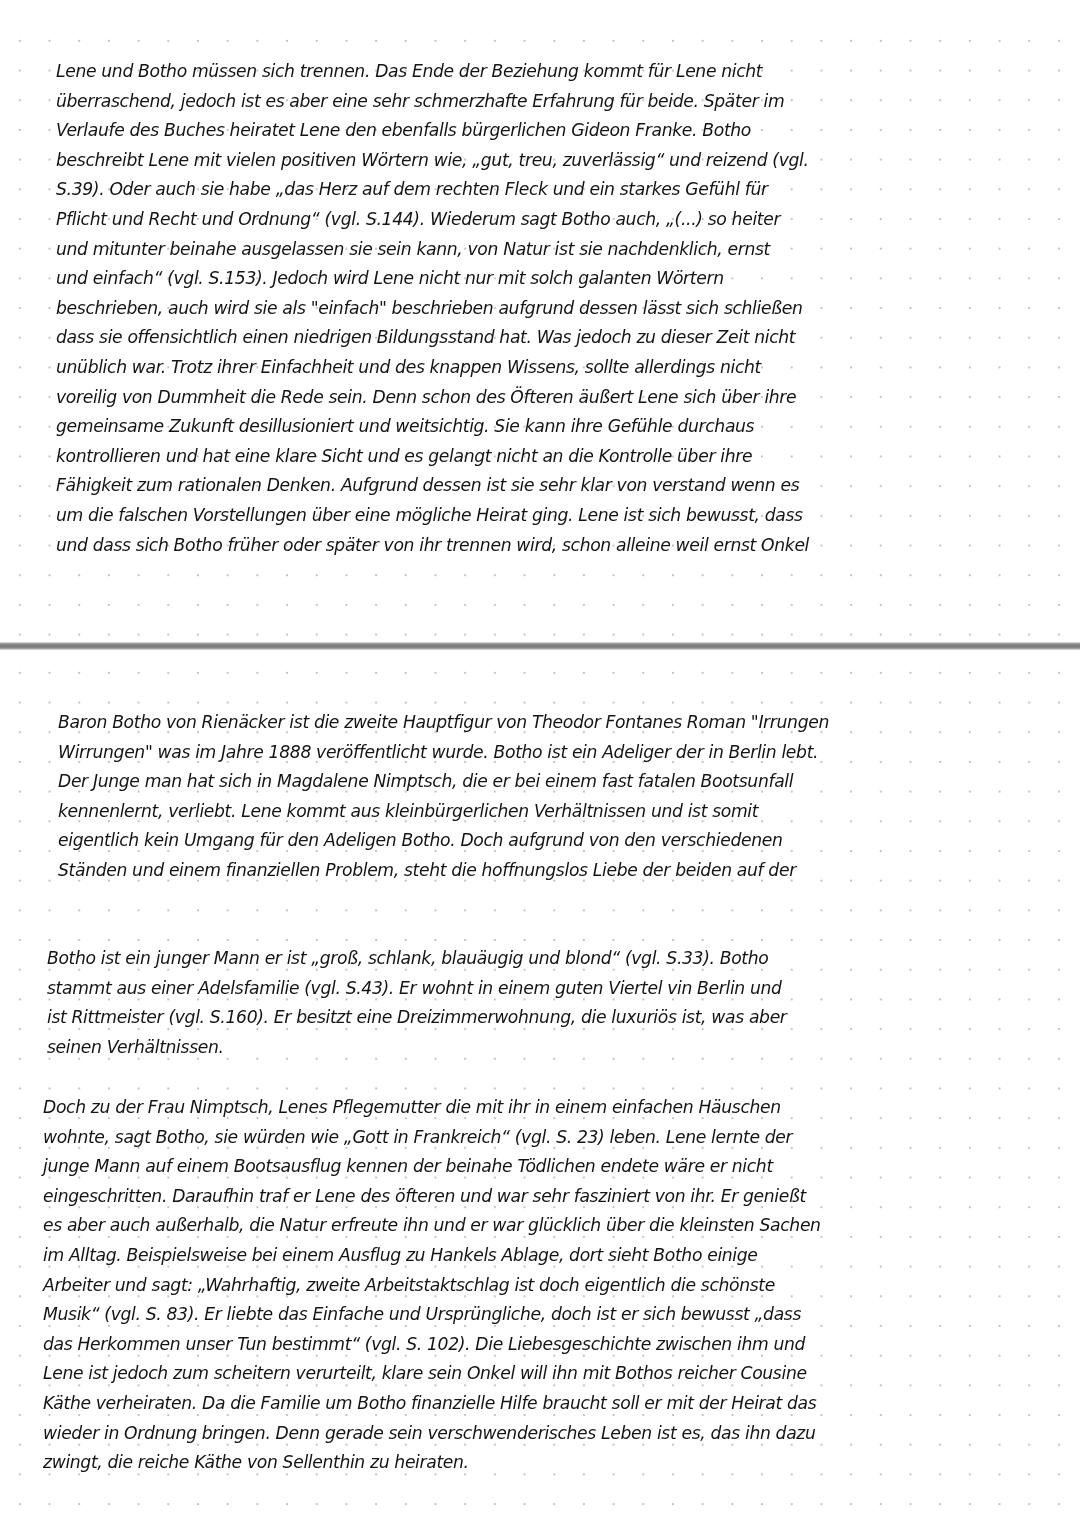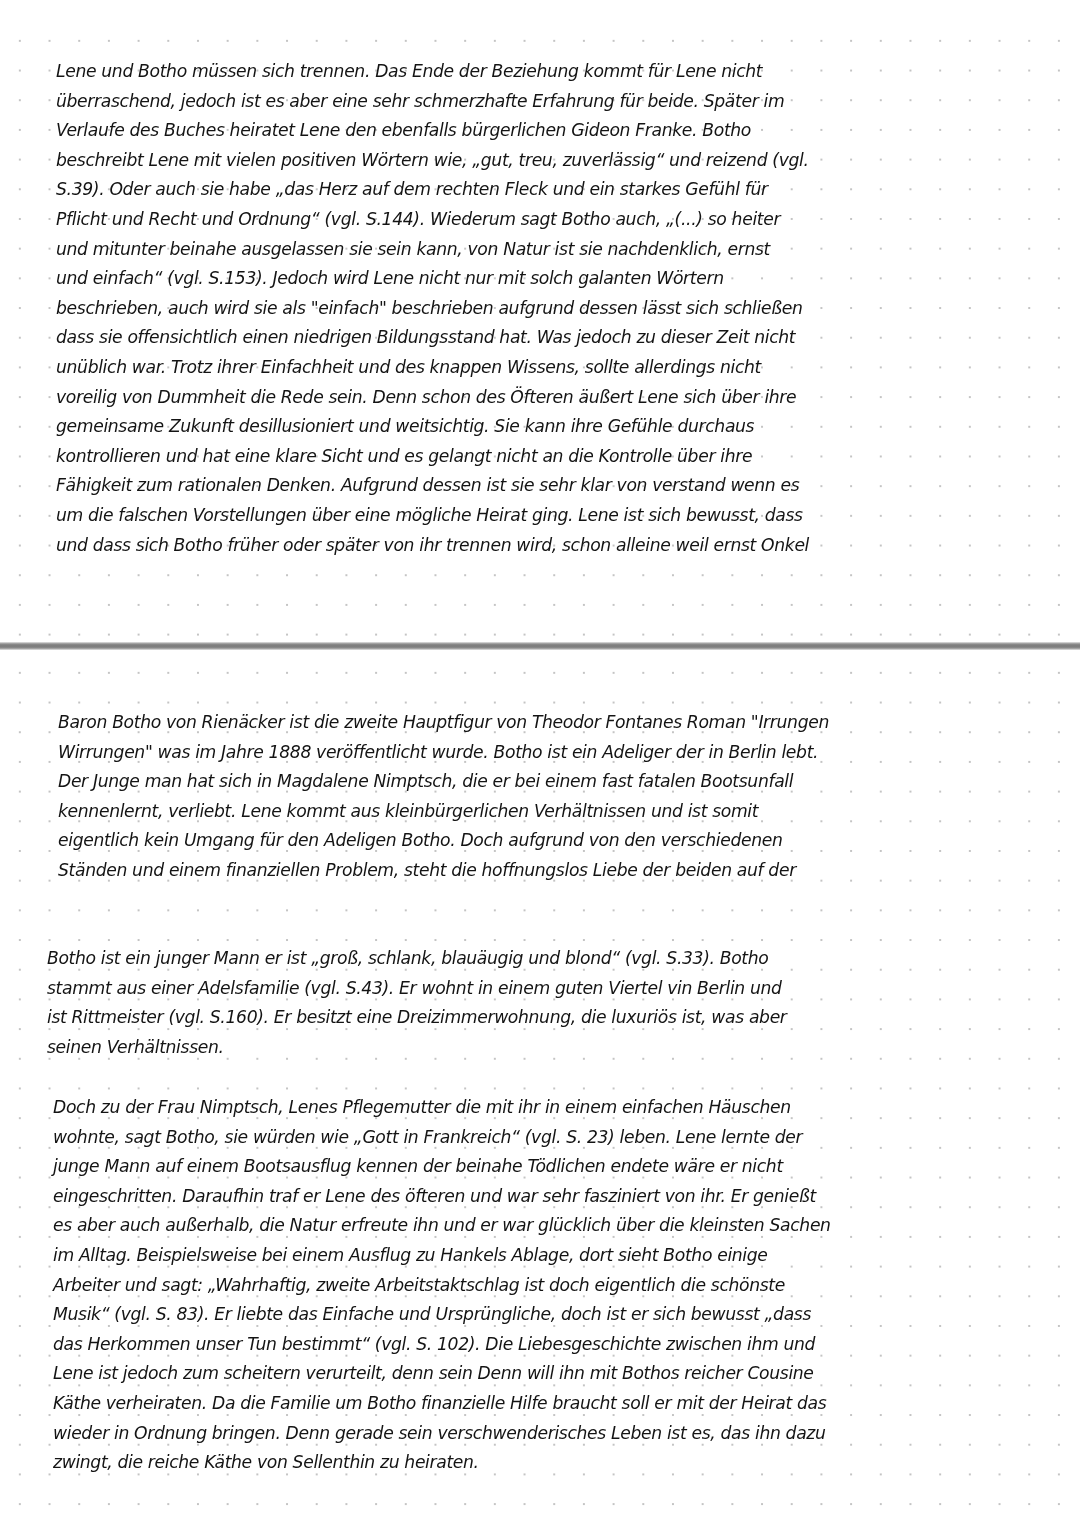--- a/index.html
+++ b/index.html
@@ -60,21 +60,21 @@
     }
     .page-2 .para-1 {
       left: 58px;
       top: 58px;
     }
     .page-2 .para-2 {
       left: 47px;
       top: 294px;
     }
     .page-2 .para-3 {
-      left: 53px;
+      left: 43px;
       top: 443px;
     }
   </style>
 </head>
 <body>
 
 <div class="page page-1">
   <div class="text-block">
     <span class="line">Lene und Botho müssen sich trennen. Das Ende der Beziehung kommt für Lene nicht</span>
     <span class="line">überraschend, jedoch ist es aber eine sehr schmerzhafte Erfahrung für beide. Später im</span>
@@ -118,18 +118,18 @@
   <div class="text-block para-3">
     <span class="line">Doch zu der Frau Nimptsch, Lenes Pflegemutter die mit ihr in einem einfachen Häuschen</span>
     <span class="line">wohnte, sagt Botho, sie würden wie „Gott in Frankreich“ (vgl. S. 23) leben. Lene lernte der</span>
     <span class="line">junge Mann auf einem Bootsausflug kennen der beinahe Tödlichen endete wäre er nicht</span>
     <span class="line">eingeschritten. Daraufhin traf er Lene des öfteren und war sehr fasziniert von ihr. Er genießt</span>
     <span class="line">es aber auch außerhalb, die Natur erfreute ihn und er war glücklich über die kleinsten Sachen</span>
     <span class="line">im Alltag. Beispielsweise bei einem Ausflug zu Hankels Ablage, dort sieht Botho einige</span>
     <span class="line">Arbeiter und sagt: „Wahrhaftig, zweite Arbeitstaktschlag ist doch eigentlich die schönste</span>
     <span class="line">Musik“ (vgl. S. 83). Er liebte das Einfache und Ursprüngliche, doch ist er sich bewusst „dass</span>
     <span class="line">das Herkommen unser Tun bestimmt“ (vgl. S. 102). Die Liebesgeschichte zwischen ihm und</span>
-    <span class="line">Lene ist jedoch zum scheitern verurteilt, denn sein Denn will ihn mit Bothos reicher Cousine</span>
+    <span class="line">Lene ist jedoch zum scheitern verurteilt, klare sein Onkel will ihn mit Bothos reicher Cousine</span>
     <span class="line">Käthe verheiraten. Da die Familie um Botho finanzielle Hilfe braucht soll er mit der Heirat das</span>
     <span class="line">wieder in Ordnung bringen. Denn gerade sein verschwenderisches Leben ist es, das ihn dazu</span>
     <span class="line">zwingt, die reiche Käthe von Sellenthin zu heiraten.</span>
   </div>
 </div>
 
 </body></html>

